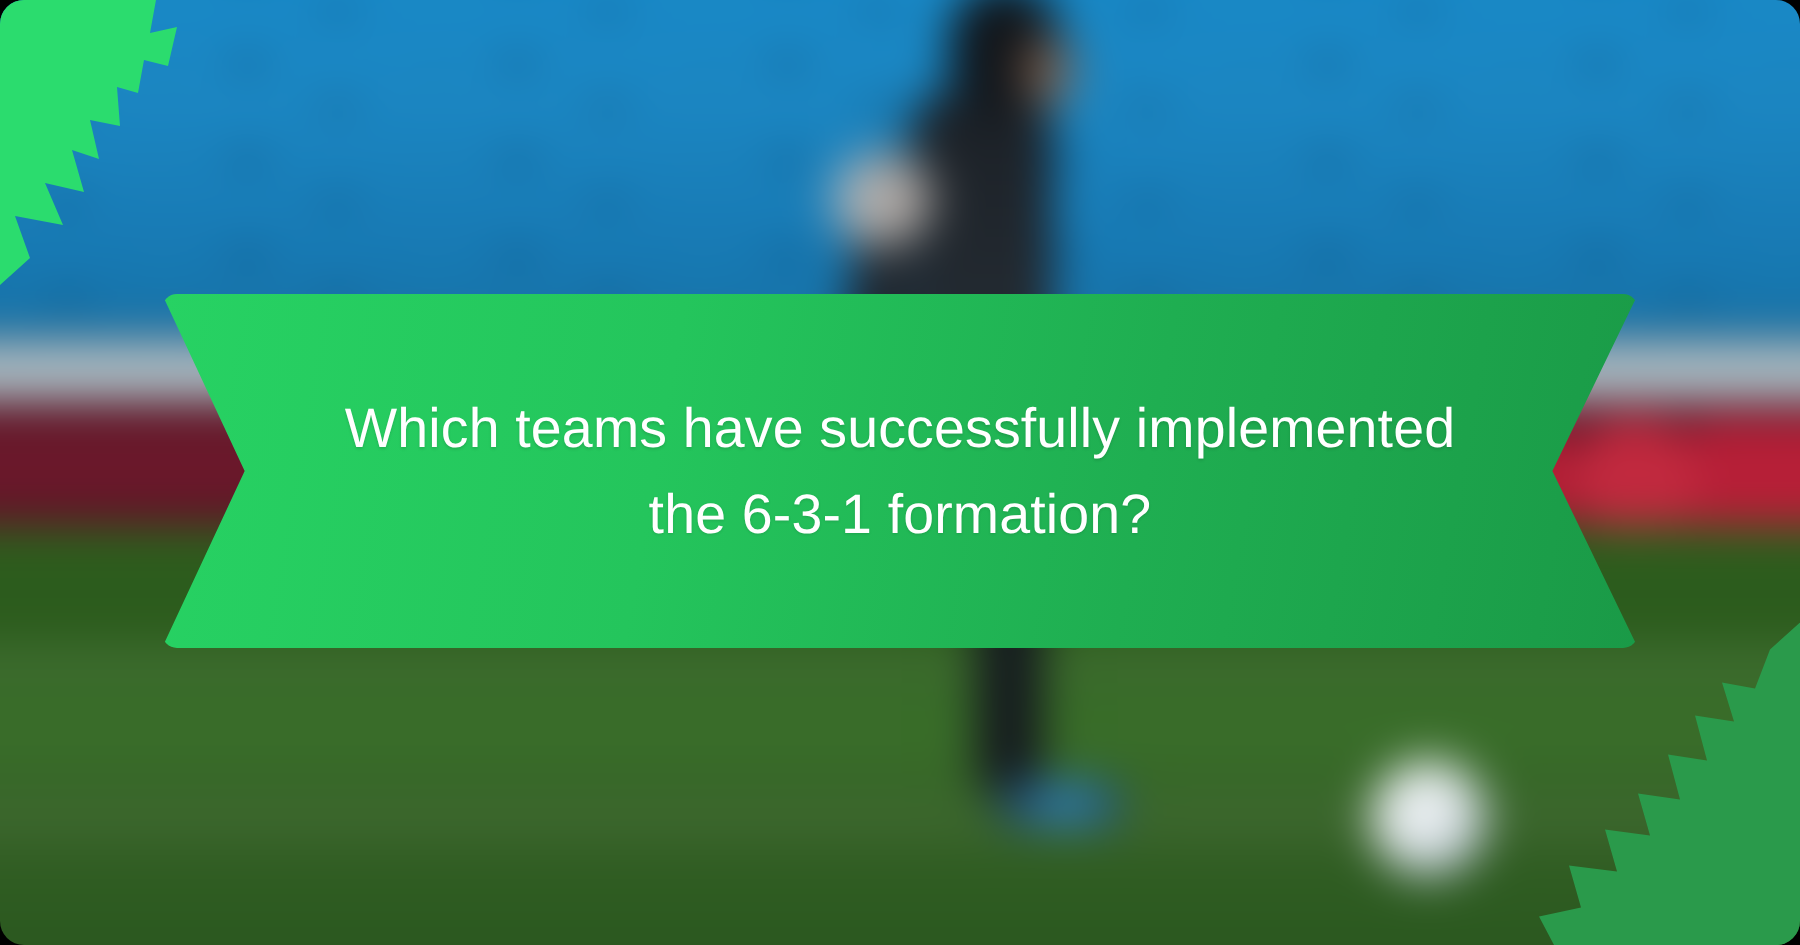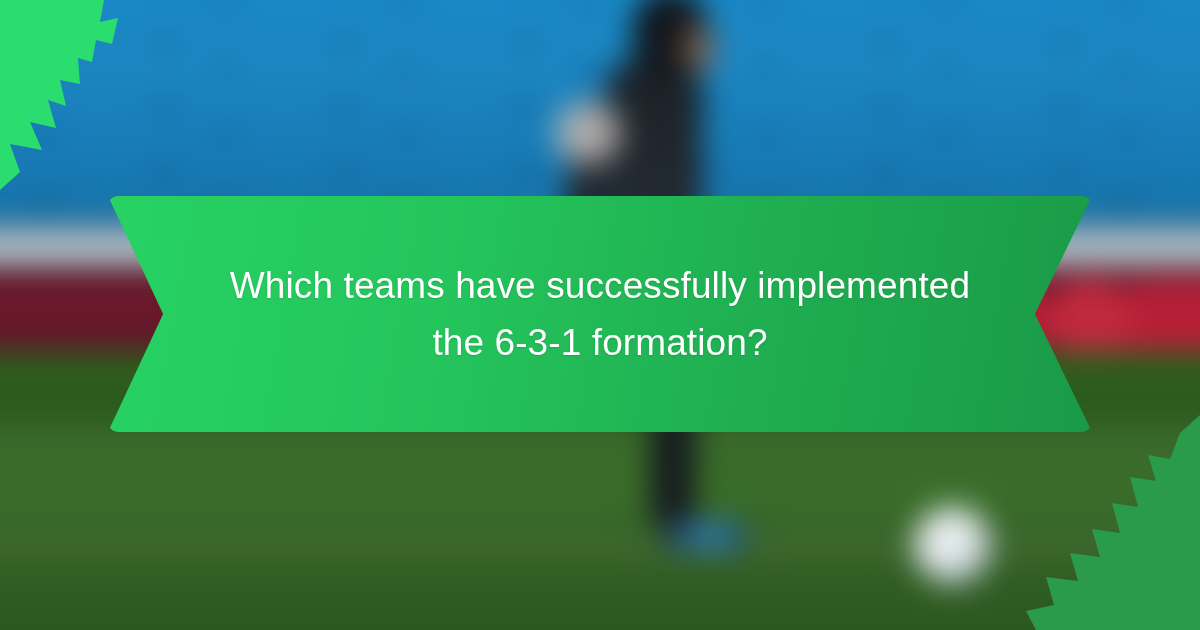--- a/index.html
+++ b/index.html
@@ -6,20 +6,21 @@
     margin: 0;
     padding: 0;
     background: #000;
   }
   #card {
     position: relative;
     width: 1200px;
     height: 630px;
     overflow: hidden;
     font-family: "Liberation Sans", sans-serif;
+    border-radius: 16px;
   }
 
   
   .bg {
     position: absolute;
     inset: -40px;
     overflow: hidden;
     filter: blur(14px);
   }
   .bg-sky {

